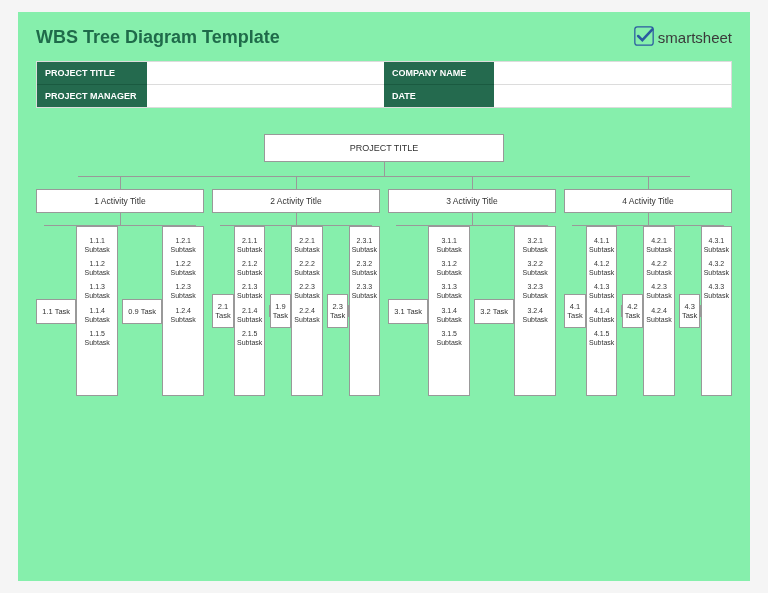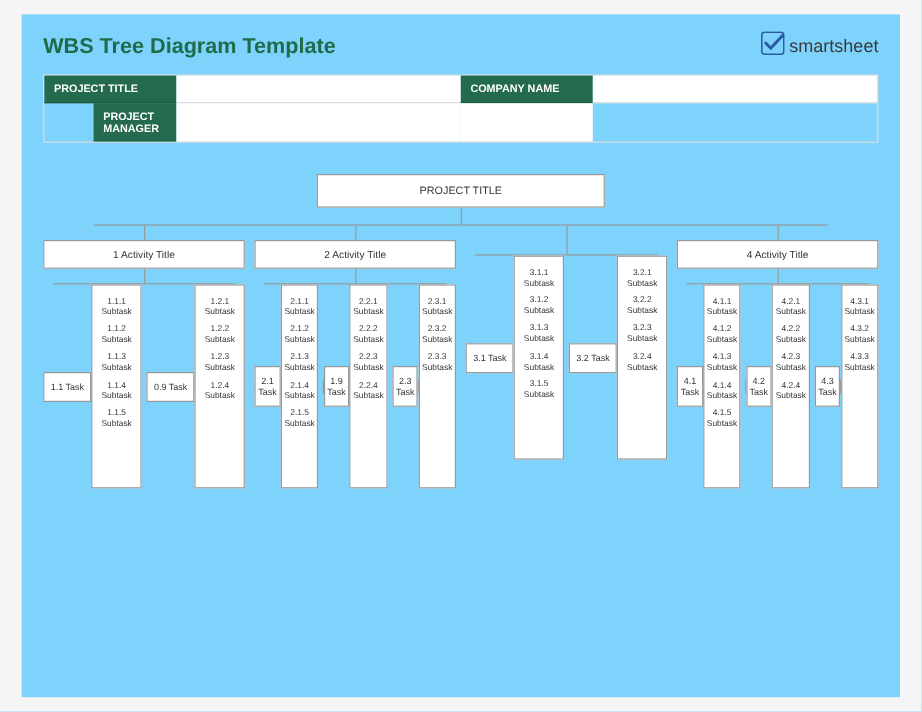--- a/index.html
+++ b/index.html
@@ -6,21 +6,21 @@
   body {
     width: 768px;
     height: 593px;
     background: #f5f5f5;
     font-family: Arial, Helvetica, sans-serif;
     padding: 12px 18px;
     overflow: hidden;
     position: relative;
   }
   .page {
-    background: #7dd3fc;
+    background: #86efac;
     width: 100%;
     height: 100%;
     padding: 14px 18px;
     position: relative;
   }
 
   
   .header-row {
     display: flex;
     justify-content: space-between;
@@ -50,21 +50,21 @@
     margin-bottom: 26px;
     font-size: 9px;
     font-weight: 700;
     color: #fff;
   }
   .info-table .lbl {
     background: #246a4e;
     padding: 6px 8px;
     border-bottom: 1px solid #1a5a40;
   }
-  .info-table .lbl.nb { border-bottom: none; margin-left: 41px; }
+  .info-table .lbl.nb { border-bottom: none; }
   .info-table .val {
     background: #fff;
     border-bottom: 1px solid #dcdcdc;
   }
   .info-table .val.nb { border-bottom: none; }
 
   
   .diagram {
     position: relative;
     font-size: 8px;
@@ -182,20 +182,21 @@
     </div>
   </div>
 
   <div class="info-table">
     <div class="lbl">PROJECT TITLE</div>
     <div class="val"></div>
     <div class="lbl">COMPANY NAME</div>
     <div class="val"></div>
     <div class="lbl nb">PROJECT MANAGER</div>
     <div class="val nb"></div>
+    <div class="lbl nb">DATE</div>
     <div class="val nb"></div>
   </div>
 
   <div class="diagram">
 
     <div class="root-box">PROJECT TITLE</div>
     <div class="v-line v-root"></div>
     <div class="h-line-main"></div>
 
     <div class="activities-row" id="activities-row">
@@ -329,20 +330,21 @@
                 <div class="subtask-item">
                   <span class="num">2.3.3</span>
                   <span class="lbl2">Subtask</span>
                 </div>
               </div>
             </div>
           </div>
         </div>
         <div class="activity-col">
           <div class="v-line v-small"></div>
+          <div class="activity-box">3 Activity Title</div>
           <div class="v-line v-small"></div>
           <div class="h-line-act"></div>
           <div class="tasks-row">
             <div class="task-col">
               <div class="v-line v-small"></div>
               <div class="task-box">3.1 Task</div>
               <div class="v-line v-small"></div>
               <div class="subtask-box">
                 <div class="subtask-item">
                   <span class="num">3.1.1</span>

